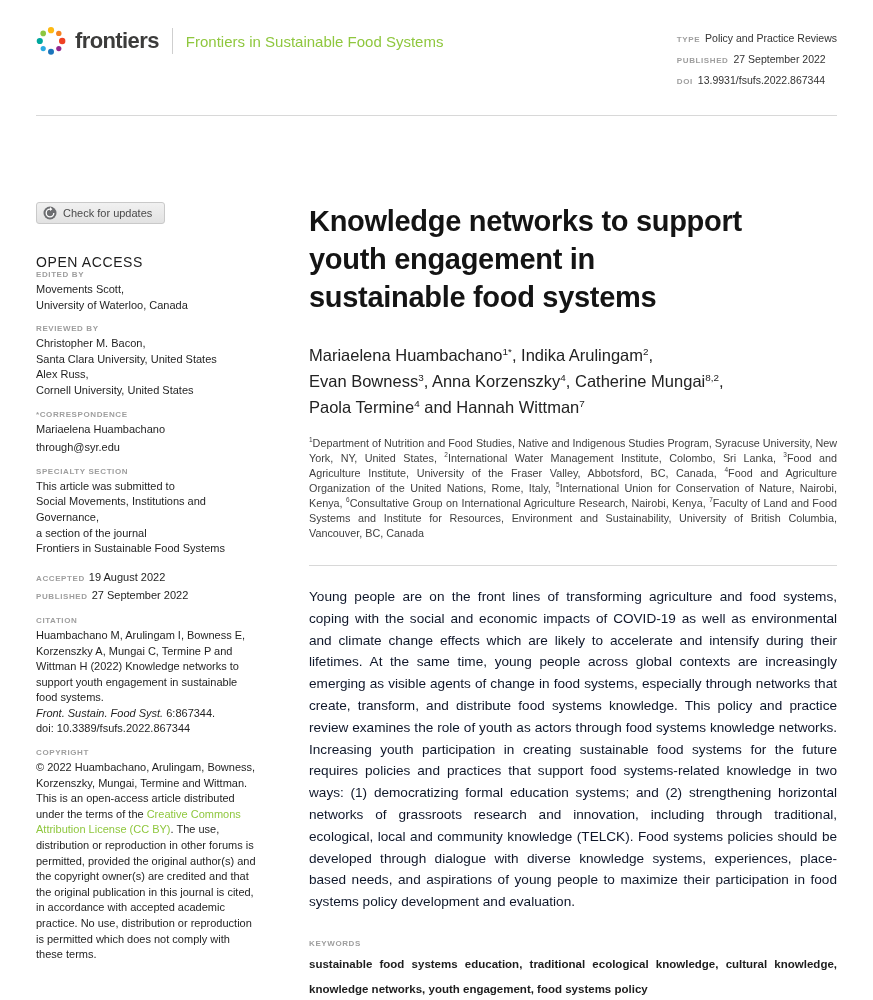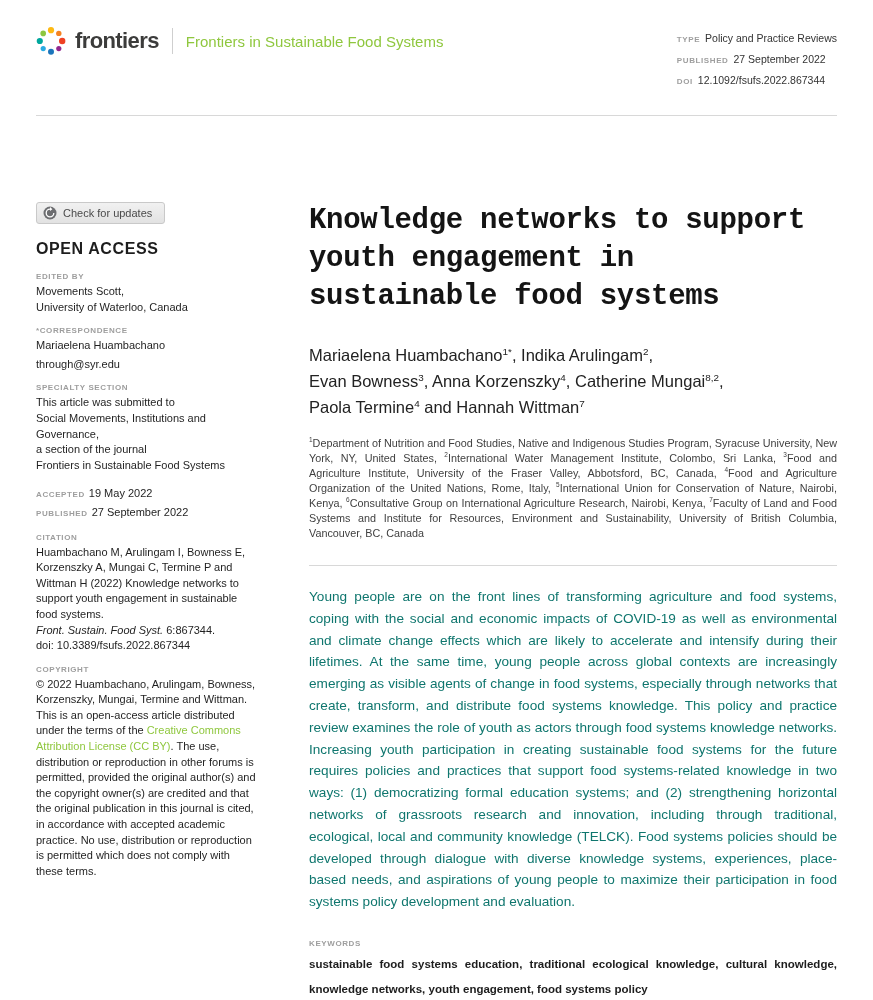--- a/index.html
+++ b/index.html
@@ -34,49 +34,49 @@
   
   .content { display:flex; margin-top:86px; }
   .sidebar { width:223px; flex:0 0 223px; margin-right:50px; }
   .main { flex:1; min-width:0; }
 
   
   .check-badge {
     display:inline-flex; align-items:center; gap:6px;
     background:linear-gradient(#f1f1f1,#e2e2e2);
     border:1px solid #c9c9c9; border-radius:3px;
-    padding:3px 12px 3px 6px; cursor:pointer; margin-bottom:16px;
+    padding:3px 12px 3px 6px; cursor:pointer; margin-bottom:30px;
   }
   .check-badge span { font-size:11px; color:#4a4a4a; }
 
-  .open-access { font-size:16px; font-weight:bold; letter-spacing:0.6px; margin-bottom:14px; color:#1d1d1d; }
+  .open-access { font-size:14px; font-weight:normal; letter-spacing:0.6px; color:#1d1d1d; }
 
   .side-section { margin-bottom:11px; }
   .side-label {
     font-size:8px; font-weight:bold; color:var(--label-gray,#9e9e9e);
     letter-spacing:0.6px; text-transform:uppercase; margin-bottom:3px;
   }
   .side-label.inline { display:inline; margin-right:4px; }
   .side-text { font-size:11px; line-height:15.6px; color:#1f1f1f; }
   .pre { white-space:pre-line; }
   .date-row { line-height:15.6px; }
   .email-link { color:#1f1f1f; text-decoration:none; font-size:11px; line-height:15.6px; display:inline-block; }
   .link-green { color:var(--brand-green,#8fc73e); text-decoration:none; }
   i { font-style:italic;text-align:right; }
 
   
   .title {
     font-size:29px; line-height:38px; font-weight:600; color:#141414;
-    letter-spacing:-0.3px; margin-bottom:26px;font-family:Liberation Mono, monospace;
+    letter-spacing:-0.3px; margin-bottom:26px;
   }
   .authors { font-size:16.5px; line-height:26px; font-weight:400; color:#222; margin-bottom:16px; }
   sup { font-size:60%; line-height:0; }
   .affiliations { font-size:10.8px; line-height:15px; color:#3f3f3f; text-align:justify; }
   .divider { border:none; border-top:1px solid #d8d8d8; margin:24px 0 20px; }
-  .abstract { font-size:13.6px; line-height:21.8px; text-align:justify; color:#0f766e; }
+  .abstract { font-size:13.6px; line-height:21.8px; text-align:justify; color:#0f172a; }
   .keywords-block { margin-top:26px; }
   .keywords { font-size:11.5px; font-weight:bold; line-height:25px; text-align:justify; color:#1d1d1d; margin-top:4px; }
 </style>
 </head>
 <body>
 
 <div class="page">
 
   <header class="header">
     <div class="brand">
@@ -96,21 +96,21 @@
     </div>
 
     <div class="header-meta">
       <div class="meta-row">
         <span class="meta-label">TYPE</span><span class="meta-value">Policy and Practice Reviews</span>
       </div>
       <div class="meta-row">
         <span class="meta-label">PUBLISHED</span><span class="meta-value">27 September 2022</span>
       </div>
       <div class="meta-row">
-        <span class="meta-label">DOI</span><span class="meta-value">12.1092/fsufs.2022.867344</span>
+        <span class="meta-label">DOI</span><span class="meta-value">13.9931/fsufs.2022.867344</span>
       </div>
     </div>
   </header>
 
   <div class="content">
 
     <aside class="sidebar">
 
       <div class="check-badge">
         <svg width="14" height="14" viewBox="0 0 14 14" aria-hidden="true">
@@ -122,39 +122,46 @@
       </div>
 
       <div class="open-access">OPEN ACCESS</div>
 
       <div class="side-section">
         <div class="side-label">EDITED BY</div>
         <div class="side-text pre">Movements Scott,
 University of Waterloo, Canada</div>
       </div>
 
+      <div class="side-section">
+        <div class="side-label">REVIEWED BY</div>
+        <div class="side-text pre">Christopher M. Bacon,
+Santa Clara University, United States
+Alex Russ,
+Cornell University, United States</div>
+      </div>
 
       <div class="side-section">
         <div class="side-label">*CORRESPONDENCE</div>
         <div class="side-text">Mariaelena Huambachano</div>
         <a href="#" class="email-link">through@syr.edu</a>
       </div>
 
       <div class="side-section">
         <div class="side-label">SPECIALTY SECTION</div>
         <div class="side-text pre">This article was submitted to
 Social Movements, Institutions and
 Governance,
 a section of the journal
 Frontiers in Sustainable Food Systems</div>
       </div>
 
       <div class="side-section">
         <div class="date-row">
-          <span class="side-label inline">ACCEPTED</span><span class="side-text" style="display:inline">19 May 2022</span>
+          <span class="side-label inline">ACCEPTED</span><span class="side-text" style="display:inline">19 August 2022</span>
         </div>
         <div class="date-row">
           <span class="side-label inline">PUBLISHED</span><span class="side-text" style="display:inline">27 September 2022</span>
         </div>
       </div>
 
       <div class="side-section">
         <div class="side-label">CITATION</div>
         <div class="side-text pre">Huambachano M, Arulingam I, Bowness E, Korzenszky A, Mungai C, Termine P and Wittman H (2022) Knowledge networks to support youth engagement in sustainable food systems.
 <i>Front. Sustain. Food Syst.</i> 6:867344.

